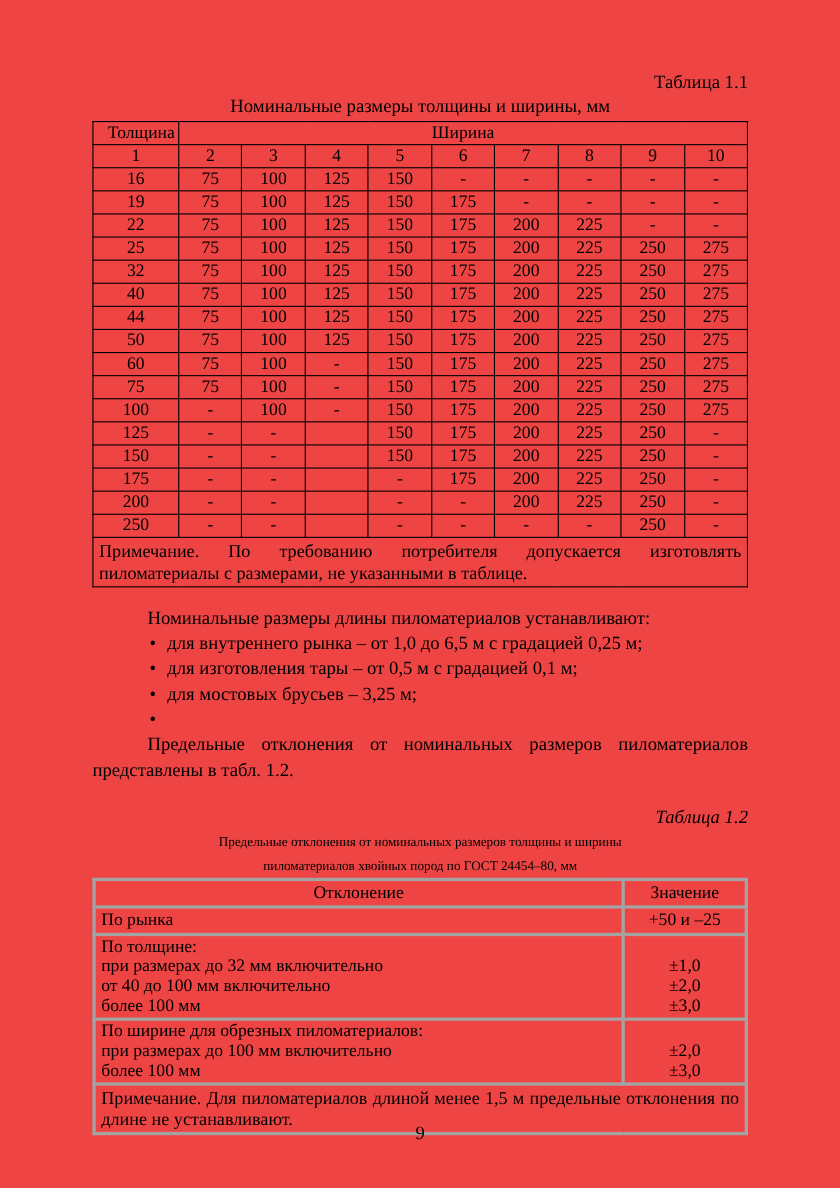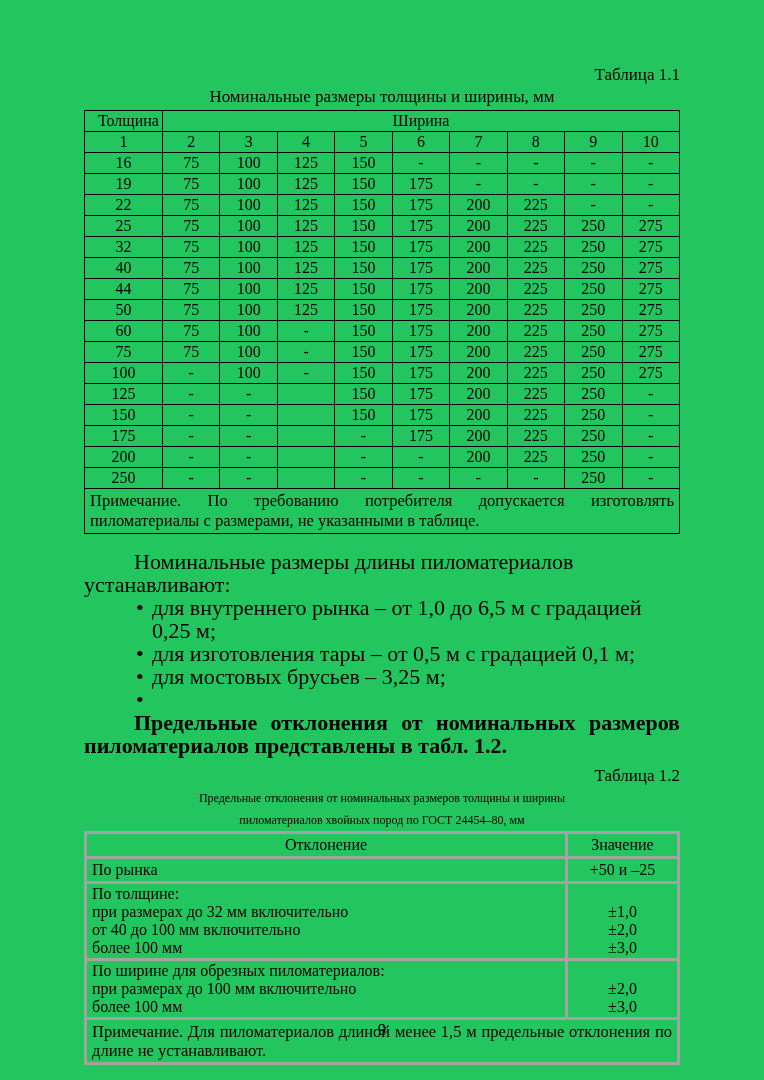--- a/index.html
+++ b/index.html
@@ -8,21 +8,21 @@
     font-family: "Liberation Serif", serif;
     color: #000;
   }
   .page {
     width: 764px;
     height: 1080px;
     box-sizing: border-box;
     padding: 64px 84px 0 84px;
     position: relative;
     overflow: hidden;
-    background: #22c55e;
+    background: #ef4444;
   }
   .tbl-label { font-size: 17px; line-height: 22px; text-align: right; }
   .tbl-title { font-size: 17px; line-height: 22px; text-align: center; margin-bottom: 2px; }
   .tbl-title2 { font-size: 12px; line-height: 22px; text-align: center; }
 
   table { width: 100%; border-collapse: collapse; table-layout: fixed; }
   .t1 th, .t1 td {
     border: 1px solid #000;
     font-size: 16px; font-weight: normal;
     line-height: 18px; padding: 1px 2px;
@@ -45,29 +45,29 @@
     font-size: 16px; font-weight: normal;
     line-height: 20px; padding: 1px 5px;
     vertical-align: top;
   }
   .t2 th { text-align: center; }
   .t2 td.left { text-align: left; }
   .t2 td.val { text-align: center; }
   .t2 .c-dev { width: 481px; }
   .ln { height: 18px; line-height: 18px; white-space: nowrap; overflow: hidden; }
 
-  .body-block { margin-top: 16px; font-size: 22px; line-height: 23px; }
+  .body-block { margin-top: 16px; font-size: 17px; line-height: 23px; }
   .para { margin: 0; }
   .indent { text-indent: 50px; }
-  .just { text-align: justify; font-weight: bold; }
+  .just { text-align: justify; }
   .bullets { margin-left: 52px; }
   .bullet-item { display: flex; }
   .bullet { width: 16px; flex: 0 0 16px; }
 
-  .t2-label { margin-top: 8px; }
+  .t2-label { margin-top: 21px; font-style: italic; }
   .page-number {
     position: absolute; bottom: 40px; left: 0;
     width: 100%; text-align: center; font-size: 17px;
   }
 </style>
 </head>
 <body>
 
 <div class="page">
 

